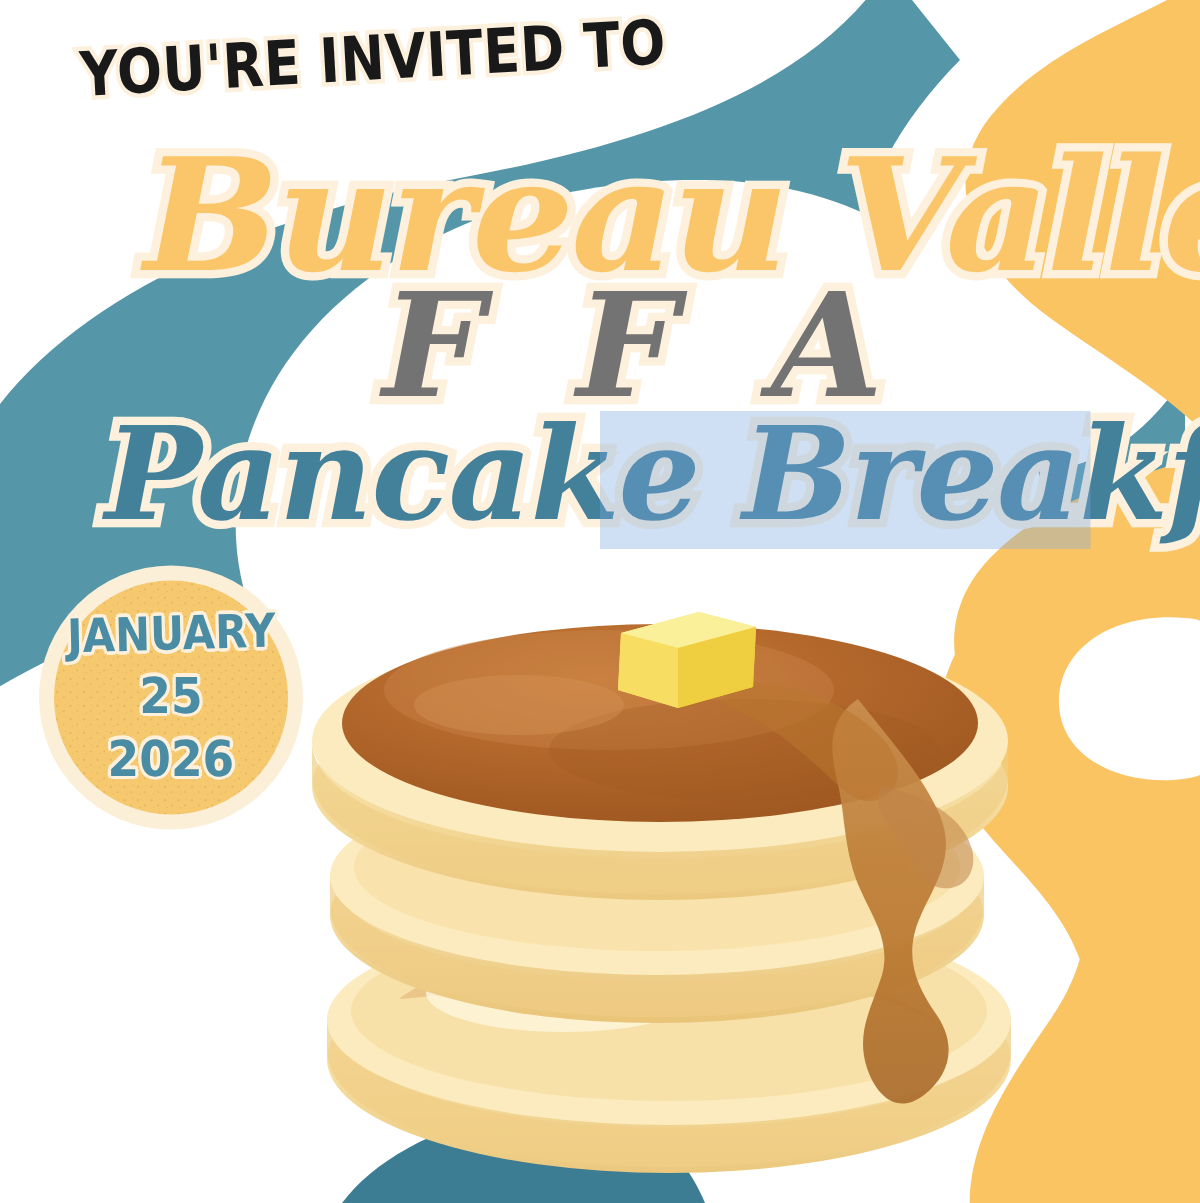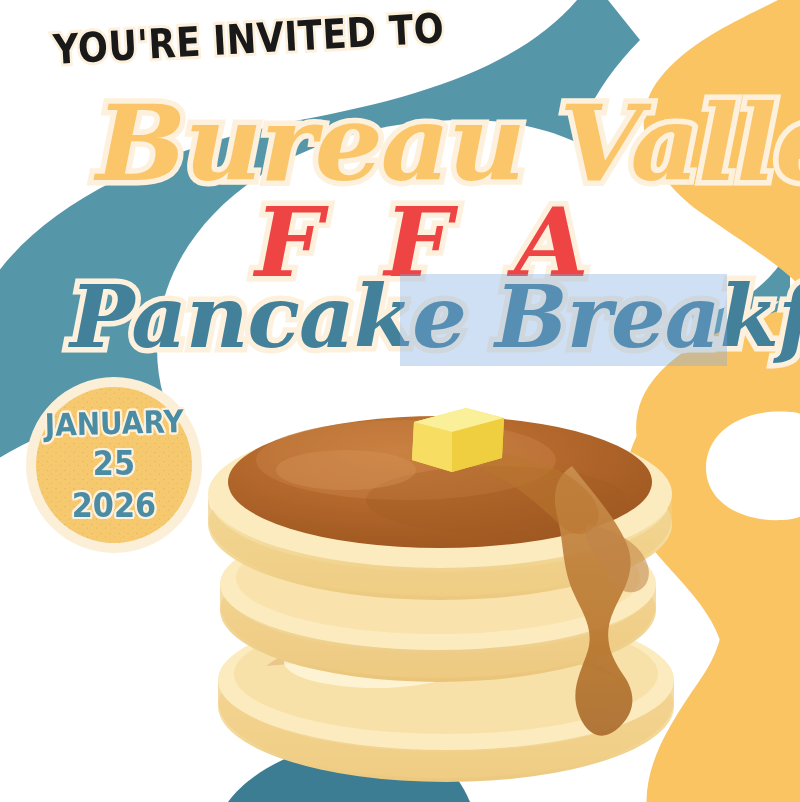--- a/index.html
+++ b/index.html
@@ -67,24 +67,23 @@
     color: #fbc669;
     -webkit-text-stroke: 11px #fdf1dd;
     letter-spacing: -2px;
     transform: scaleX(1.03);
     transform-origin: left top;
   }
   .line-ffa {
     left: 255px;
     top: 174px;
     font-size: 96px;
-    color: #ef4444;
+    color: #737373;
     -webkit-text-stroke: 11px #fdf1dd;
     letter-spacing: 14px;
-    margin-top: 12px;
   }
   .line-pancake {
     left: 70px;
     top: 266px;
     font-size: 86px;
     color: #43819b;
     -webkit-text-stroke: 11px #fdf1dd;
     letter-spacing: -1px;
   }
   

